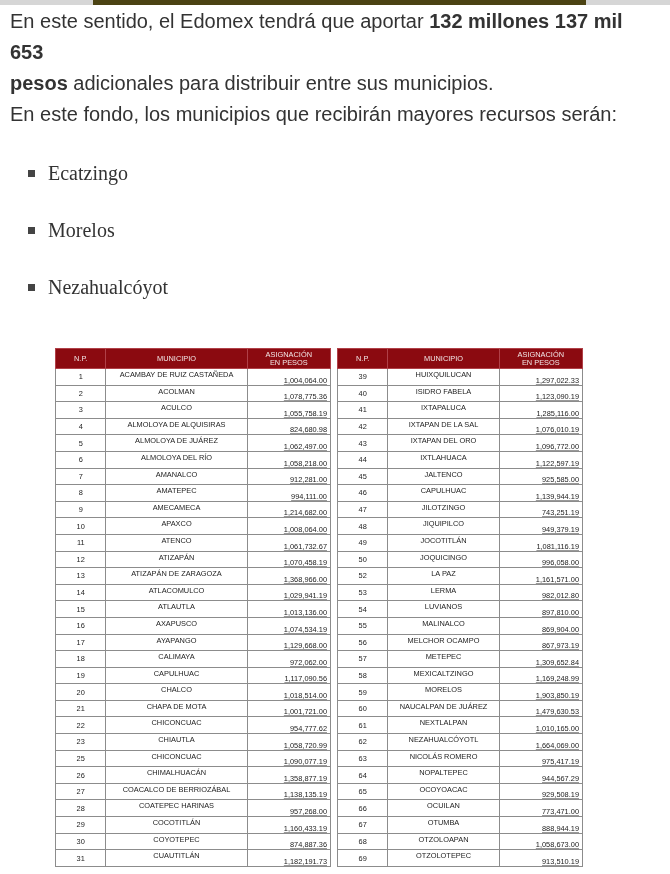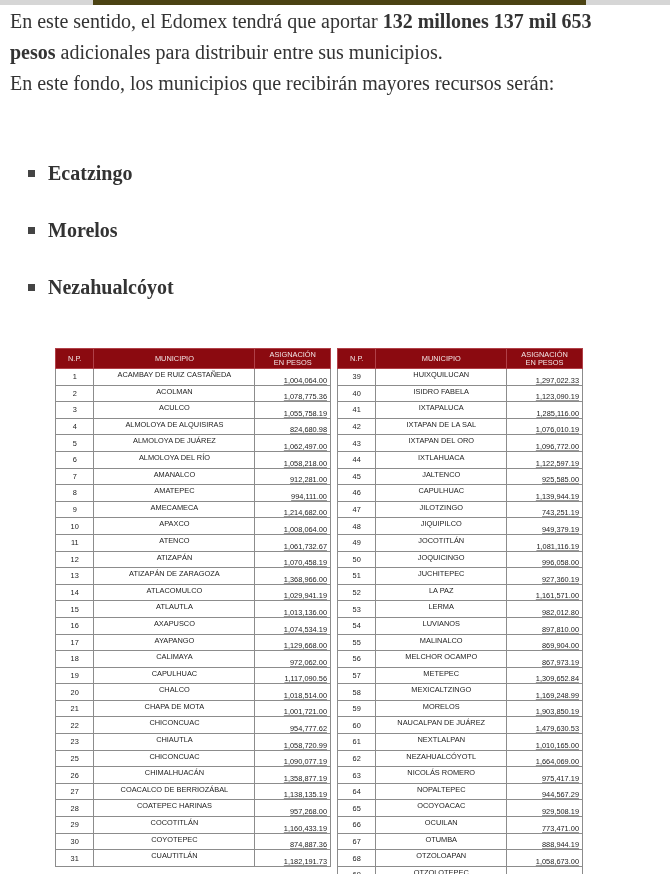--- a/index.html
+++ b/index.html
@@ -1,30 +1,30 @@
 <!DOCTYPE html>
 <html><head>
 <meta charset="utf-8">
 <style>
   html, body { margin: 0; padding: 0; background: #ffffff; }
   body { width: 670px; height: 874px; position: relative; overflow: hidden; color: #333333; }
   .top-strip { position: absolute; left: 0; top: 0; width: 670px; height: 5px; background: #d6d6d6; }
   .top-strip .banner-edge { position: absolute; left: 93px; top: 0; width: 493px; height: 5px; background: #4b4313; }
-  .article { position: absolute; left: 10px; top: 6px; width: 650px; font-family: Liberation Serif, serif; font-size: 20px; line-height: 31px; color: #333333; }
+  .article { position: absolute; left: 10px; top: 6px; width: 650px; font-family: Liberation Sans, sans-serif; font-size: 20px; line-height: 31px; color: #333333; }
   .article p { margin: 0; }
   .article p.p2 { }
   .article b { font-weight: bold; }
   ul.top-list { list-style: none; margin: 0; padding: 0; position: absolute; left: 28px; top: 145px; }
-  ul.top-list li { height: 57px; display: flex; align-items: center; font-family: "Liberation Serif", serif; font-size: 20px; font-weight: bold; color: #333333; }
+  ul.top-list li { height: 57px; display: flex; align-items: center; font-family: "Liberation Serif", serif; font-size: 20px; font-weight: normal; color: #333333; }
   ul.top-list li .bullet { display: inline-block; width: 7px; height: 7px; background: #444444; margin-right: 13px; }
   .tables { position: absolute; top: 348px; left: 0; width: 670px; }
   table.mun { position: absolute; border-collapse: collapse; font-family: "Liberation Sans", sans-serif; font-size: 7.4px; color: #222; }
   table.mun.left { left: 55px; width: 276px; }
   table.mun.right { left: 337px; width: 246px; }
-  table.mun th { background: #8b0a10; color: #f2e6e6; font-weight: normal; height: 19px; border: 1px solid #b04048; padding: 0 12px; line-height: 8px; text-align: center; }
+  table.mun th { background: #8b0a10; color: #f2e6e6; font-weight: normal; height: 19px; border: 1px solid #b04048; padding: 0 18px; line-height: 8px; text-align: center; }
   table.mun td { height: 14.6px; border: 1px solid #8c8c8c; padding: 0 3px; line-height: 9px; }
   table.mun td.np { text-align: center; vertical-align: middle; }
   table.mun td.name { text-align: center; vertical-align: top; padding-top: 1px; }
   table.mun td.amt { text-align: right; vertical-align: bottom; padding-bottom: 0; text-decoration: underline; text-decoration-color: #999; }
   table.mun.left col.c1 { width: 29px; } table.mun.left col.c2 { width: 171px; } table.mun.left col.c3 { width: 76px; }
   table.mun.right col.c1 { width: 26px; } table.mun.right col.c2 { width: 143px; } table.mun.right col.c3 { width: 77px; }
 </style>
 </head>
 <body>
 
@@ -287,25 +287,20 @@
           <td class="np">49</td>
           <td class="name">JOCOTITLÁN</td>
           <td class="amt">1,081,116.19</td>
         </tr>
         <tr>
           <td class="np">50</td>
           <td class="name">JOQUICINGO</td>
           <td class="amt">996,058.00</td>
         </tr>
         <tr>
-          <td class="np">51</td>
-          <td class="name">JUCHITEPEC</td>
-          <td class="amt">927,360.19</td>
-        </tr>
-        <tr>
           <td class="np">52</td>
           <td class="name">LA PAZ</td>
           <td class="amt">1,161,571.00</td>
         </tr>
         <tr>
           <td class="np">53</td>
           <td class="name">LERMA</td>
           <td class="amt">982,012.80</td>
         </tr>
         <tr>

